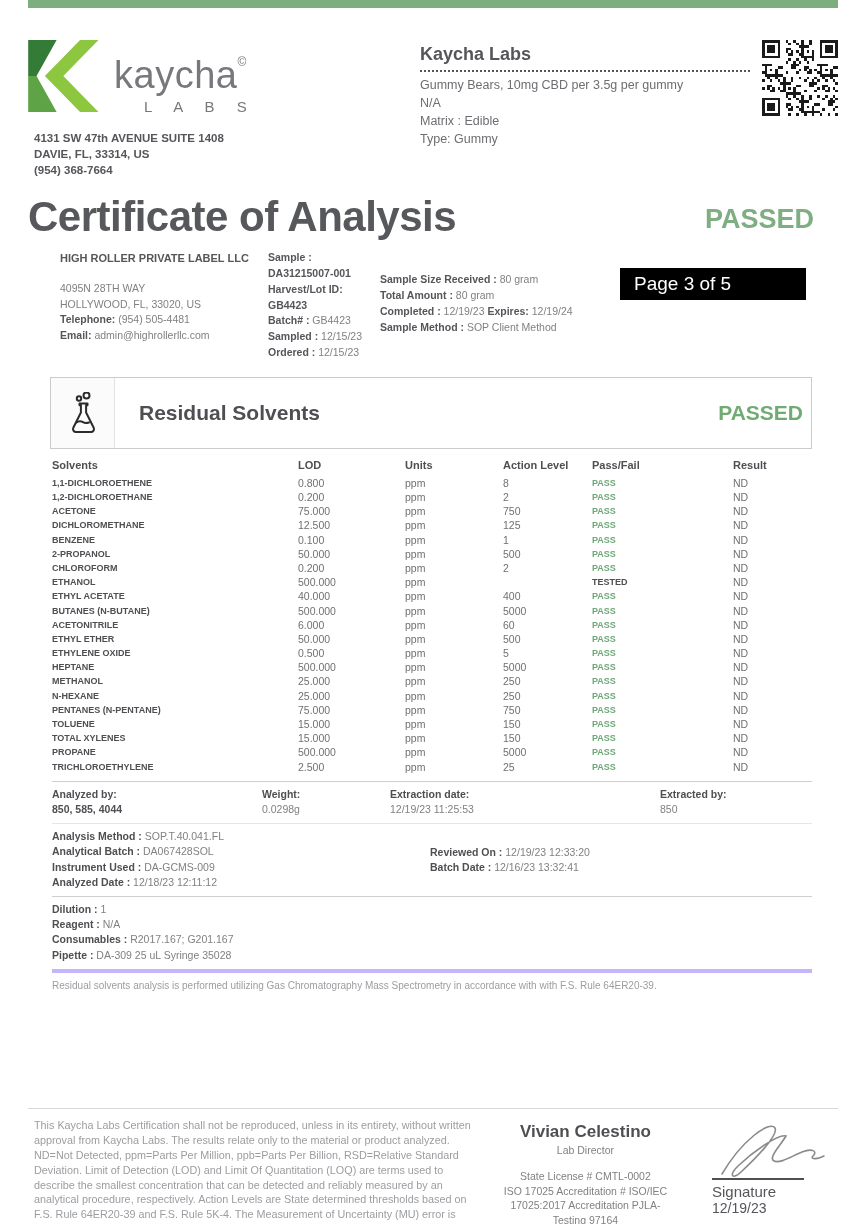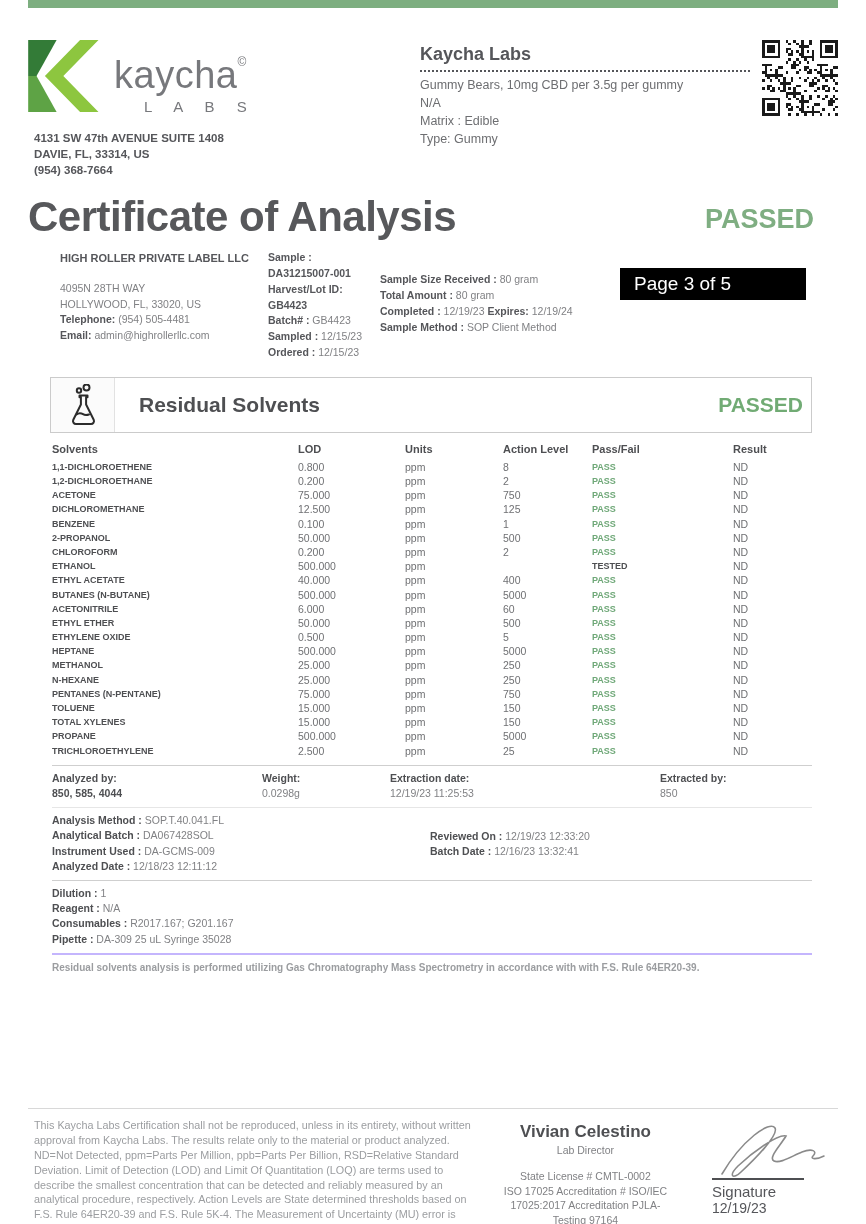--- a/index.html
+++ b/index.html
@@ -34,21 +34,21 @@
   .info-row .val { color:#808184; }
   .client, .sample, .details { font-size:10.5px; line-height:1.5; }
   .client-name { font-weight:bold; font-size:11px; color:#55565a; margin-bottom:14px; }
   .client { color:#808184; }
   .sample .strong { font-weight:bold; color:#55565a; }
   .details { margin-top:22px; }
   .badge-wrap { margin-top:18px; }
   .page-badge { display:block; width:186px; background:#000; color:#fff; font-size:19px; line-height:32px; height:32px; padding-left:14px; }
 
   
-  .solv-box { display:flex; align-items:stretch; border:1px solid #cbcbcb; height:56px; margin:16px 26px 0 22px; background:#fff; }
+  .solv-box { display:flex; align-items:stretch; border:1px solid #cbcbcb; height:72px; margin:16px 26px 0 22px; background:#fff; }
   .icon-cell { width:64px; border-right:1px solid #e2e2e2; background:#fbfbfb; display:flex; align-items:center; justify-content:center; }
   .solv-title { flex:1; display:flex; align-items:center; padding-left:24px; font-size:21px; font-weight:bold; color:#4e4f52; }
   .solv-status { display:flex; align-items:center; padding-right:8px; font-size:21px; font-weight:bold; color:#71ab74; }
 
   
   .table { margin:6px 26px 0 24px; }
   .t-head { display:flex; padding:4px 0 5px; font-size:11px; font-weight:bold; color:#4e4f52; }
   .t-row { display:flex; align-items:center; height:14.2px; }
   .cw-name { width:246px; } .cw-lod { width:107px; } .cw-units { width:98px; }
   .cw-action { width:89px; } .cw-pass { width:113px; } .cw-result { flex:1;margin-left:28px; }
@@ -59,21 +59,21 @@
 
   
   .an { margin:0 26px 0 24px; font-size:10.5px; line-height:1.45; }
   .an .lbl { font-weight:bold; color:#4e4f52; }
   .an .val { color:#808184; }
   .an-summary { display:flex; border-top:1px solid #cfcfcf; margin-top:7px; padding:5px 0 6px; }
   .as-c1 { width:210px; } .as-c2 { width:128px; } .as-c3 { width:270px; } .as-c4 { flex:1; }
   .an-method { display:flex; border-top:1px solid #e6e6e6; padding:5px 0 6px; }
   .am-left { width:378px; } .am-right { flex:1; padding-top:16px; }
   .an-dilution { border-top:1px solid #cfcfcf; padding:5px 0 6px; }
-  .an-note { border-top:2px solid #c4b5fd; margin:0 26px 0 24px; padding:7px 0; font-size:10px; color:#9b9da0;font-weight:bold; }
+  .an-note { border-top:4px solid #c4b5fd; margin:0 26px 0 24px; padding:7px 0; font-size:10px; color:#9b9da0; }
 
   
   .ftr { position:absolute; left:28px; right:28px; top:1108px; border-top:1px solid #d8d8d8; display:flex; padding-top:9px; }
   .disc { width:478px; font-size:10.8px; color:#9b9da0; line-height:1.38; padding-left:6px; }
   .signer { width:212px; text-align:center; padding-top:4px; margin-left:14px; }
   .signer-name { font-size:17px; font-weight:bold; color:#4e4f52; }
   .signer-title { font-size:10.5px; color:#808184; margin-top:2px; }
   .license { font-size:10.5px; color:#808184; margin-top:13px; line-height:1.4; }
   .sig { flex:1; padding-left:28px; }
   .sig svg { display:block; margin-left:6px; }

